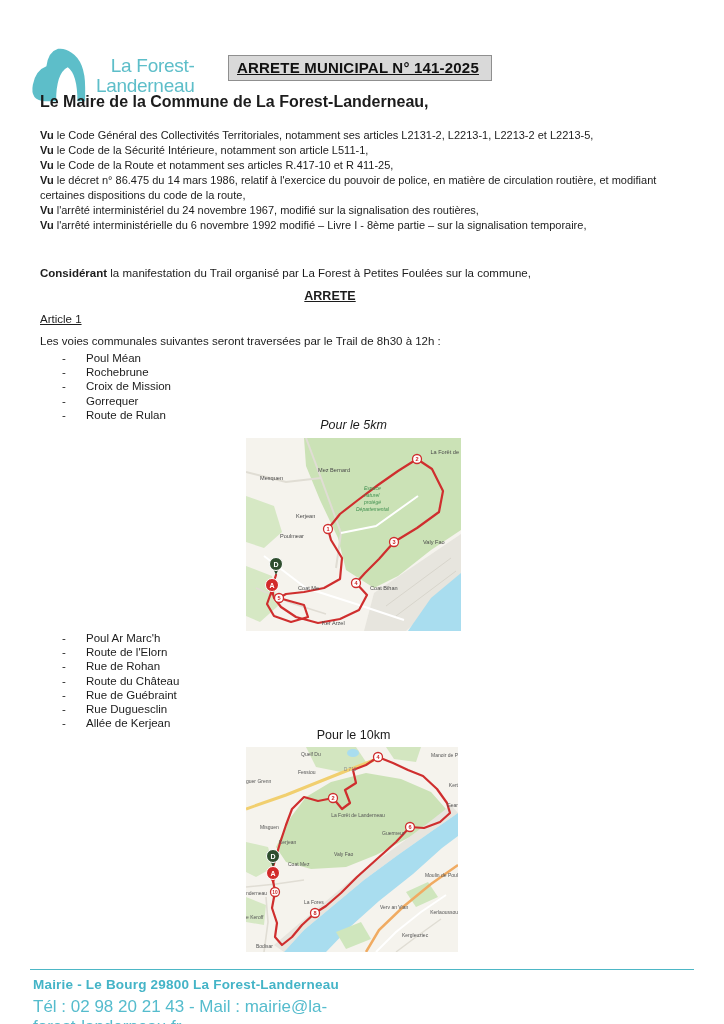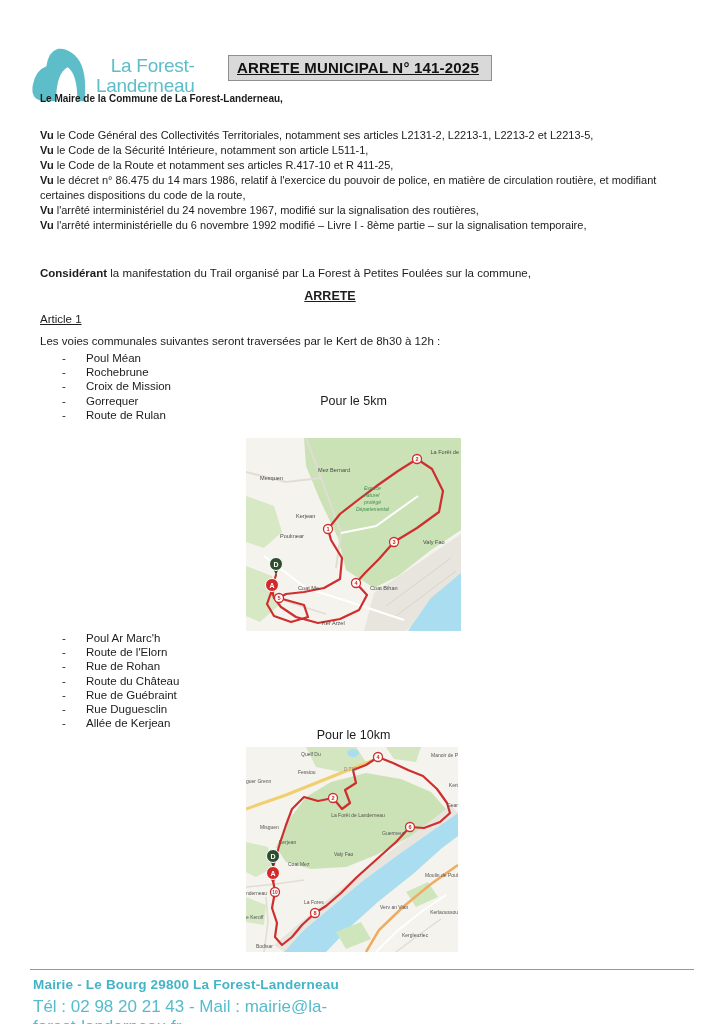--- a/index.html
+++ b/index.html
@@ -8,36 +8,36 @@
     font-family:"Liberation Sans", sans-serif; color:#1c1c1c; overflow:hidden;
   }
   
   .logo{position:absolute; left:28px; top:44px; display:flex; align-items:flex-start;text-align:right;}
   .logo-text{margin-left:6px; color:#5dbec9; font-size:19px; line-height:20px; letter-spacing:-0.3px; margin-top:12px;}
   .title-box{
     position:absolute; left:228px; top:55px; background:#d9d9d9; border:1px solid #8f8f8f;
     padding:3px 12px 4px 8px; font-size:15px; font-weight:bold; text-decoration:underline;
     letter-spacing:0.2px; color:#111;
   }
-  .mayor{position:absolute; left:40px; top:93px; font-size:10px; font-weight:bold;}
+  .mayor{position:absolute; left:40px; top:93px; font-size:16px; font-weight:bold;}
   
   .vu-block{position:absolute; left:40px; top:128px; width:650px; font-size:11px; line-height:15px;}
   .vu-block p{margin:0;}
   b.lead{font-weight:bold;}
   .considerant{position:absolute; left:40px; top:266px; width:650px; font-size:11.5px; line-height:15px;}
   .arrete{position:absolute; left:0; top:289px; width:660px; text-align:center; font-size:12.5px; font-weight:bold; text-decoration:underline;}
   .article-title{position:absolute; left:40px; top:313px; font-size:11.5px; text-decoration:underline;}
   .voies-intro{position:absolute; left:40px; top:335px; font-size:11.5px;}
   .road-list{position:absolute; left:62px; font-size:11.5px; line-height:14.2px;}
   .road-list .row{display:flex;}
   .road-list .dash{width:24px;}
   .list5{top:351px;}
   .list10{top:631px;}
   .map-caption{position:absolute; width:215px; text-align:center; font-size:12.5px; color:#1c1c1c;}
-  .cap5{left:246px; top:394px;}
+  .cap5{left:246px; top:418px;font-style:italic;}
   .cap10{left:246px; top:728px;}
   .map-frame{position:absolute; left:246px;}
   .mapA{top:438px;}
   .mapB{top:747px;}
   .map-frame svg{display:block;}
   
   .mlab{font-size:5.6px; fill:#4a4a4a;}
   .mlab-sm{font-size:5px; fill:#555;}
   .mlab-green{font-size:5px; fill:#3f8f4f; font-style:italic;}
   .wpt{font-size:5.6px; font-weight:bold; fill:#c22; text-anchor:middle;}
@@ -80,21 +80,21 @@
     <p><b class="lead">Vu</b><span> l'arrêté interministérielle du 6 novembre 1992 modifié – Livre I - 8ème partie – sur la signalisation temporaire,</span></p>
   </div>
 
   <div class="considerant">
     <b class="lead">Considérant</b><span> la manifestation du Trail organisé par La Forest à Petites Foulées sur la commune,</span>
   </div>
 
   <div class="arrete">ARRETE</div>
 
   <div class="article-title">Article 1</div>
-  <div class="voies-intro">Les voies communales suivantes seront traversées par le Kert de 8h30 à 12h :</div>
+  <div class="voies-intro">Les voies communales suivantes seront traversées par le Trail de 8h30 à 12h :</div>
 
   <div class="road-list list5">
     <div class="row">
         <span class="dash">-</span>
         <span>Poul Méan</span>
       </div>
     <div class="row">
         <span class="dash">-</span>
         <span>Rochebrune</span>
       </div>

